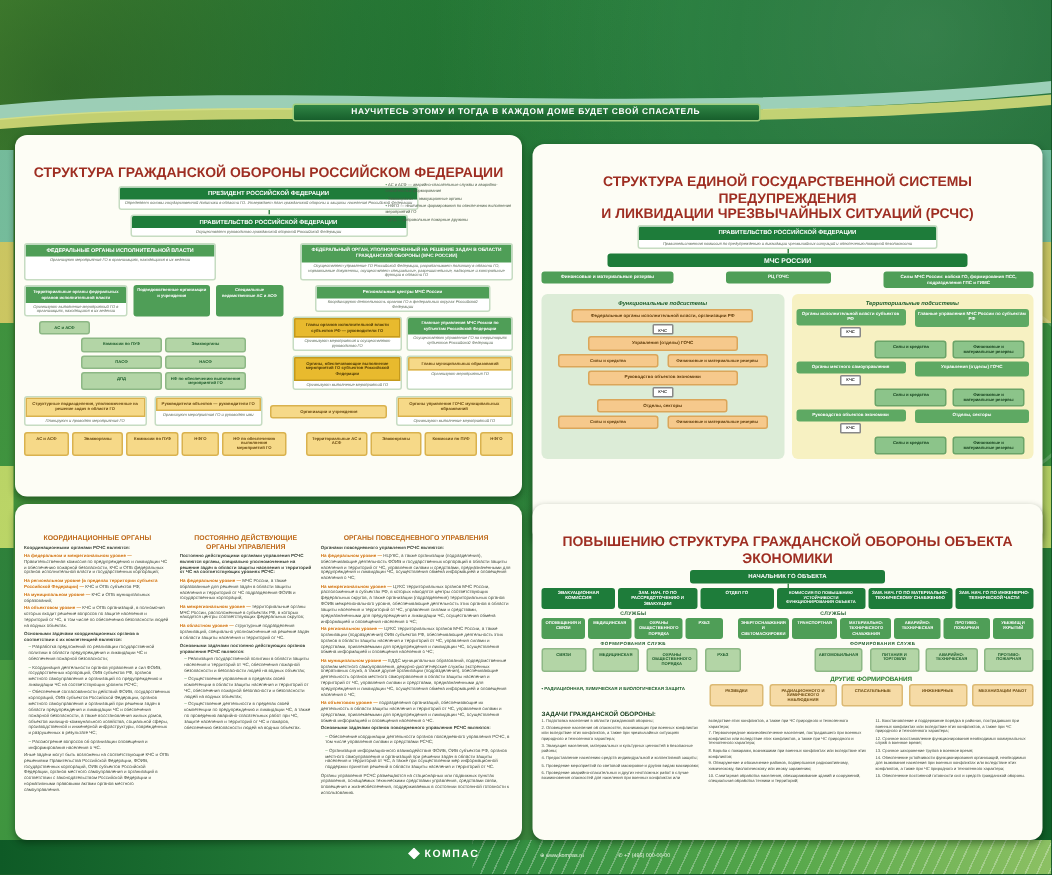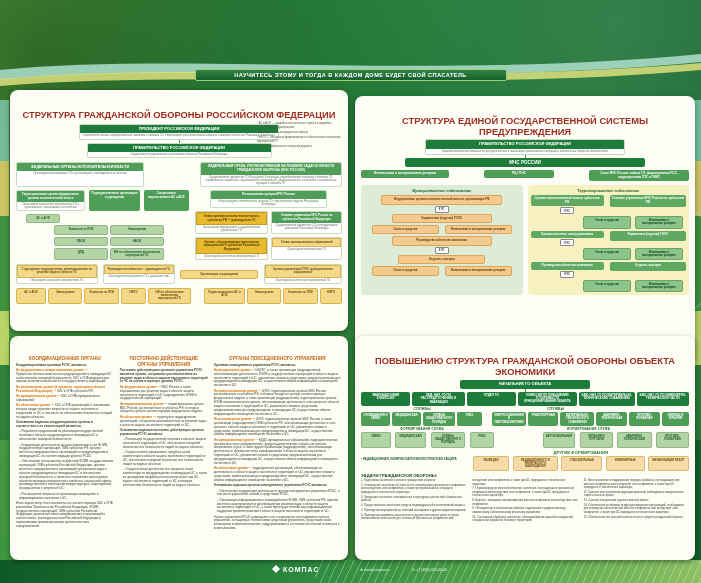--- a/index.html
+++ b/index.html
@@ -219,20 +219,21 @@
       <div class="gb y f28" style="width:13%">Территориальные АС и АСФ</div>
       <div class="gb y f28" style="width:11%">Эвакоорганы</div>
       <div class="gb y f28" style="width:11%">Комиссии по ПУФ</div>
       <div class="gb y f28" style="width:7%">НФГО</div>
     </div>
   </section>
 
   <section class="panel p-tr">
     <h2 class="ptitle" style="margin-bottom:2px">
       <div>СТРУКТУРА ЕДИНОЙ ГОСУДАРСТВЕННОЙ СИСТЕМЫ ПРЕДУПРЕЖДЕНИЯ</div>
+      <div>И ЛИКВИДАЦИИ ЧРЕЗВЫЧАЙНЫХ СИТУАЦИЙ (РСЧС)</div>
     </h2>
 
     <div class="cs cx" style="width:200px">
       <div class="gb d hd f4">ПРАВИТЕЛЬСТВО РОССИЙСКОЙ ФЕДЕРАЦИИ</div>
       <div class="nt">Правительственная комиссия по предупреждению и ликвидации чрезвычайных ситуаций и обеспечению пожарной безопасности</div>
     </div>
     <div class="vl"></div>
     <div class="gb d cx" style="width:240px;font-size:4.6px">МЧС РОССИИ</div>
 
     <div class="row" style="margin-top:3px;align-items:flex-start">

